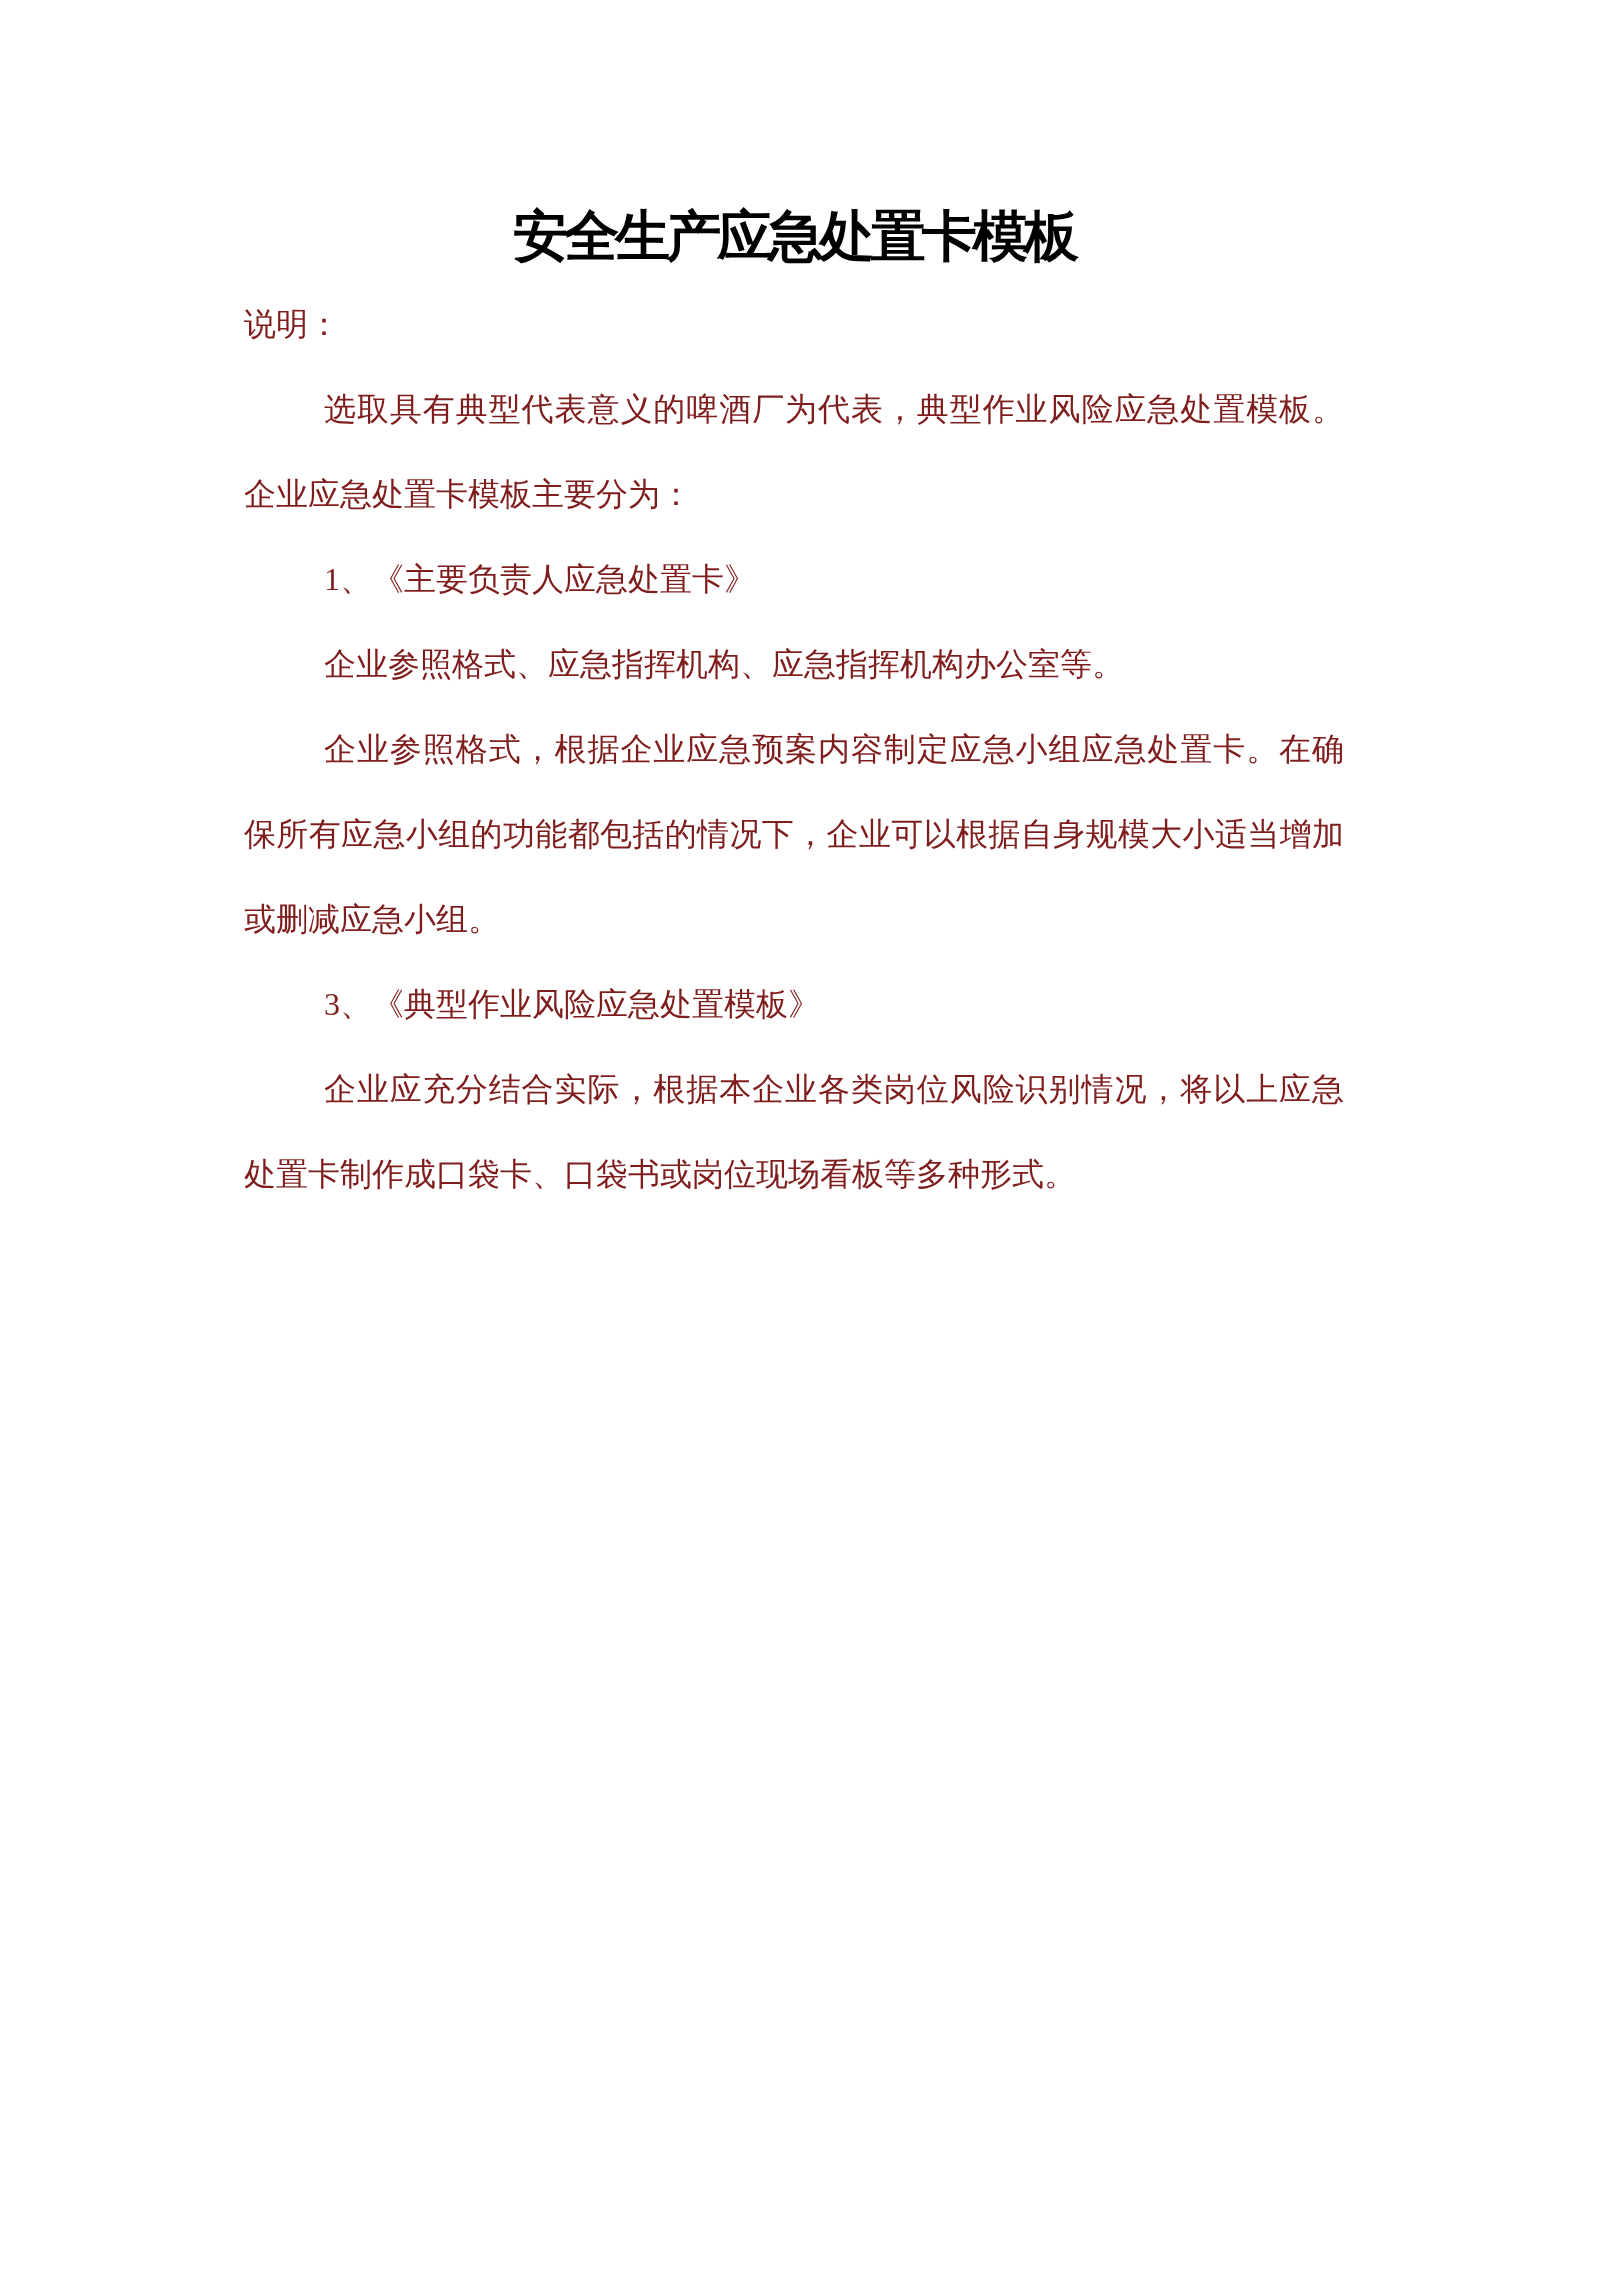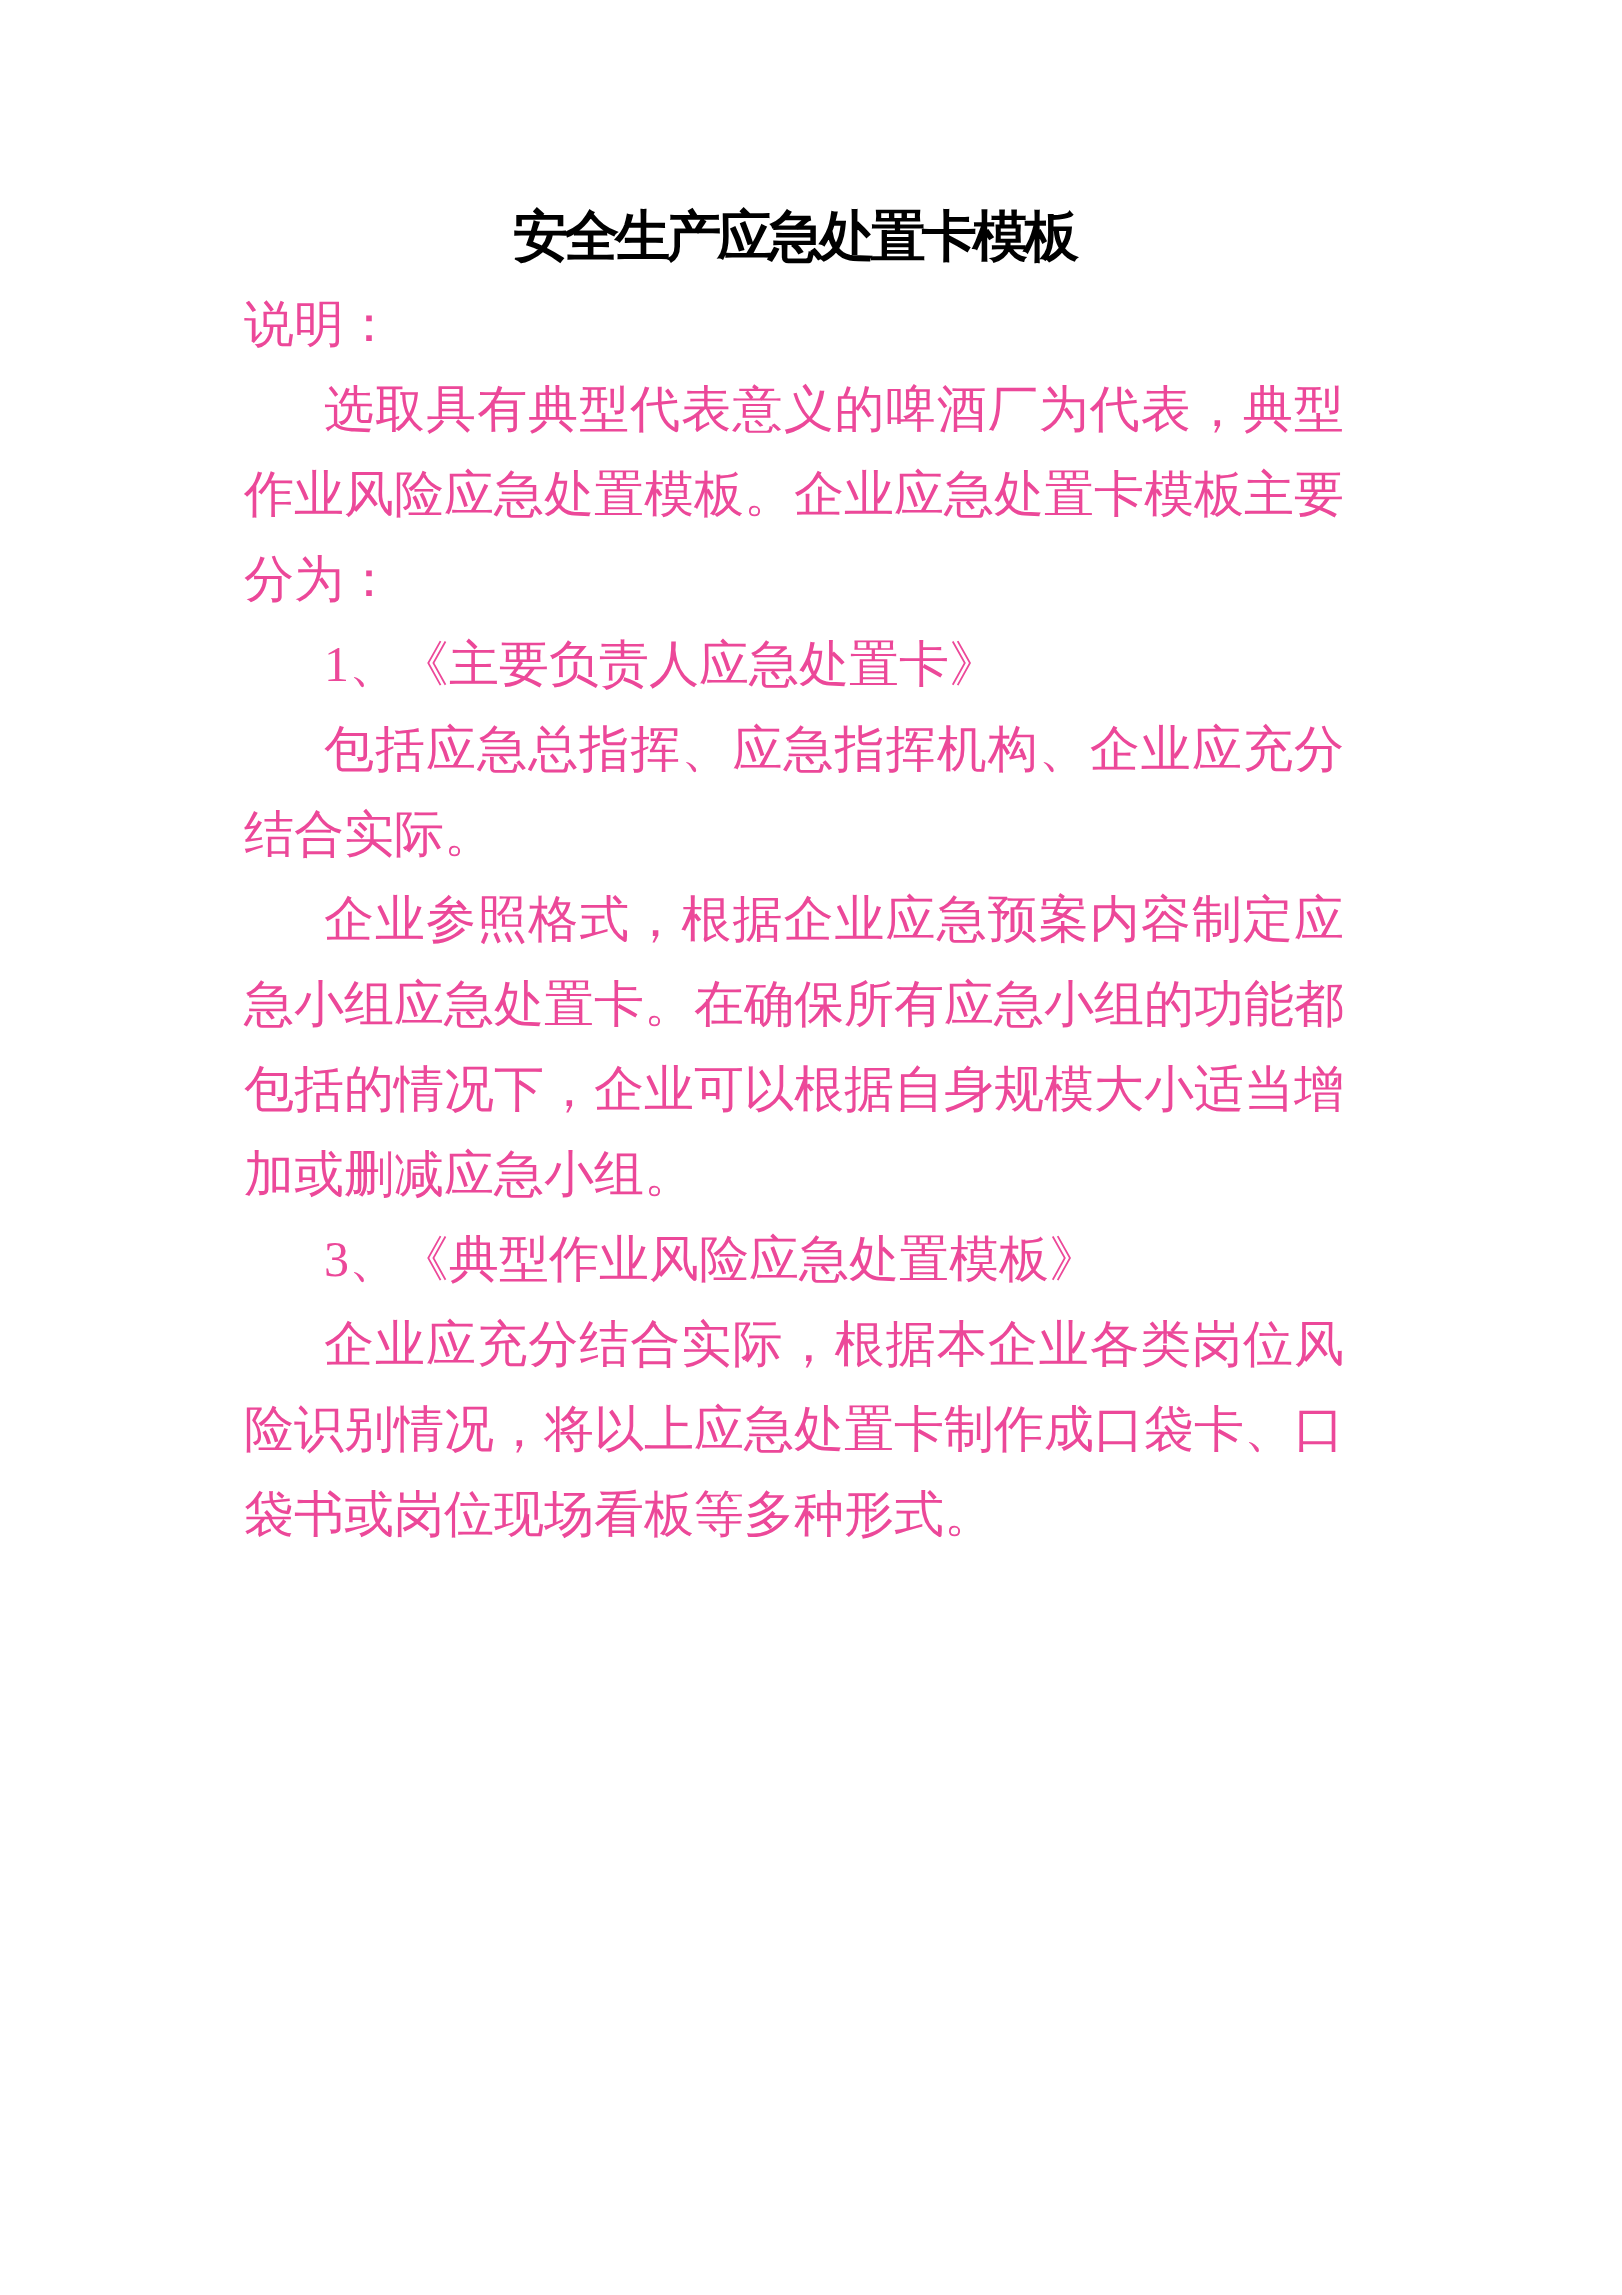--- a/index.html
+++ b/index.html
@@ -25,43 +25,43 @@
     letter-spacing: -3.9px;
     line-height: 92px;
     color: #000000;
     text-align: center;
     white-space: nowrap;
   }
   .para {
     margin: 0;
     padding: 0;
     font-family: "Liberation Serif", "DejaVu Serif", serif;
-    font-size: 50px;
+    font-size: 32px;
     line-height: 85px;
-    color: #ec4899;
+    color: #7f1d1d;
     text-align: justify;
   }
   .para.indent {
     text-indent: 80px; 
   }
 </style>
 </head>
 <body>
 
 <div class="page">
 
   <h1 class="doc-title">安全生产应急处置卡模板</h1>
 
   <p class="para">说明：</p>
 
   <p class="para indent">选取具有典型代表意义的啤酒厂为代表，典型作业风险应急处置模板。企业应急处置卡模板主要分为：</p>
 
   <p class="para indent">1、《主要负责人应急处置卡》</p>
 
-  <p class="para indent">包括应急总指挥、应急指挥机构、企业应充分结合实际。</p>
+  <p class="para indent">企业参照格式、应急指挥机构、应急指挥机构办公室等。</p>
 
 
 
   <p class="para indent">企业参照格式，根据企业应急预案内容制定应急小组应急处置卡。在确保所有应急小组的功能都包括的情况下，企业可以根据自身规模大小适当增加或删减应急小组。</p>
 
   <p class="para indent">3、《典型作业风险应急处置模板》</p>
 
 
   <p class="para indent">企业应充分结合实际，根据本企业各类岗位风险识别情况，将以上应急处置卡制作成口袋卡、口袋书或岗位现场看板等多种形式。</p>
 

